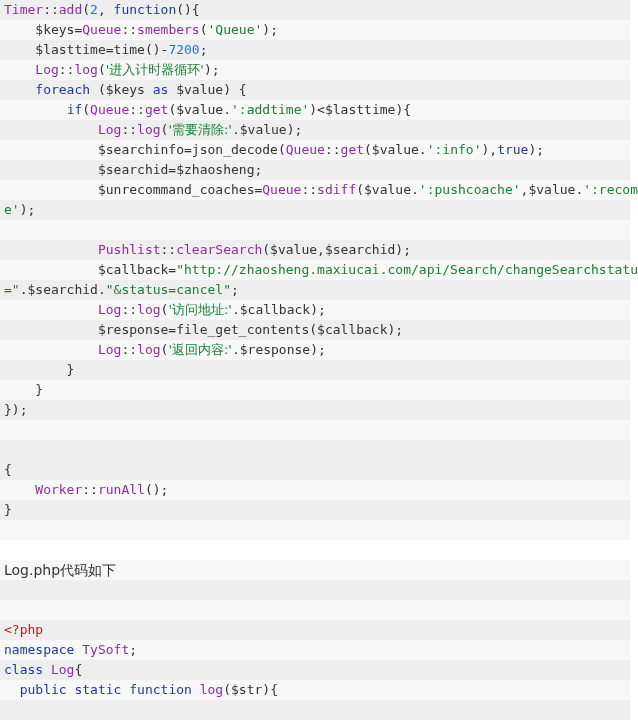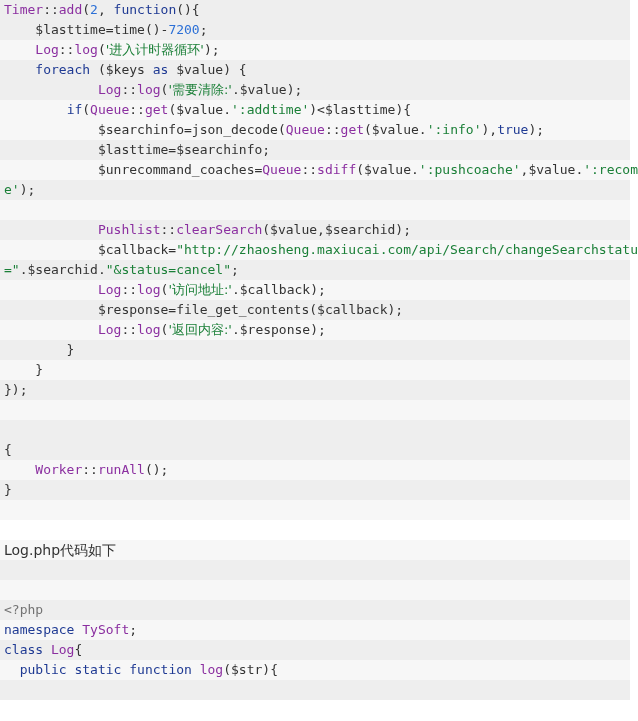--- a/index.html
+++ b/index.html
@@ -48,21 +48,21 @@
     position: relative;
     z-index: 1;
   }
   .t-punc    { color: #333333; }
   .t-kw      { color: #1f3a93; }
   .t-cls     { color: #8b2fa0; }       
   .t-fn      { color: #8b2fa0; }       
   .t-str     { color: #1a7f37; }       
   .t-num     { color: #2b6fd6; }       
   .t-var     { color: #333333; }       
-  .t-tag     { color: #737373; }       
+  .t-tag     { color: #b91c1c; }       
   .t-call    { color: #333333; }       
 
   
   .prose-line {
     position: relative;
     height: 20px;
     line-height: 20px;
     font-size: 14px;
     white-space: pre;
     color: #333333;
@@ -94,34 +94,35 @@
   .gap-row.even::before { background: #f7f7f7; }
   .gap-row.white::before { background: #ffffff; }
 </style>
 </head>
 <body>
 
 <div class="code-block">
 
   <div class="code-line odd"><span class="ln-inner"><span class="t-cls">Timer</span><span class="t-punc">::</span><span class="t-fn">add</span><span class="t-punc">(</span><span class="t-num">2</span><span class="t-punc">, </span><span class="t-kw">function</span><span class="t-punc">(){</span></span></div>
 
+  <div class="code-line even"><span class="ln-inner"><span class="t-var">    $keys=</span><span class="t-cls">Queue</span><span class="t-punc">::</span><span class="t-fn">smembers</span><span class="t-punc">(</span><span class="t-str">'Queue'</span><span class="t-punc">);</span></span></div>
 
   <div class="code-line odd"><span class="ln-inner"><span class="t-var">    $lasttime=</span><span class="t-call">time</span><span class="t-punc">()-</span><span class="t-num">7200</span><span class="t-punc">;</span></span></div>
 
   <div class="code-line even"><span class="ln-inner"><span class="t-punc">    </span><span class="t-cls">Log</span><span class="t-punc">::</span><span class="t-fn">log</span><span class="t-punc">(</span><span class="t-str cjk">'进入计时器循环'</span><span class="t-punc">);</span></span></div>
 
   <div class="code-line odd"><span class="ln-inner"><span class="t-punc">    </span><span class="t-kw">foreach</span><span class="t-punc"> ($keys </span><span class="t-kw">as</span><span class="t-punc"> $value) {</span></span></div>
 
+  <div class="code-line even"><span class="ln-inner"><span class="t-punc">        </span><span class="t-kw">if</span><span class="t-punc">(</span><span class="t-cls">Queue</span><span class="t-punc">::</span><span class="t-fn">get</span><span class="t-punc">($value.</span><span class="t-str">':addtime'</span><span class="t-punc">)&lt;$lasttime){</span></span></div>
+
   <div class="code-line odd"><span class="ln-inner"><span class="t-punc">            </span><span class="t-cls">Log</span><span class="t-punc">::</span><span class="t-fn">log</span><span class="t-punc">(</span><span class="t-str cjk">'需要清除:'</span><span class="t-punc">.$value);</span></span></div>
-
-  <div class="code-line even"><span class="ln-inner"><span class="t-punc">        </span><span class="t-kw">if</span><span class="t-punc">(</span><span class="t-cls">Queue</span><span class="t-punc">::</span><span class="t-fn">get</span><span class="t-punc">($value.</span><span class="t-str">':addtime'</span><span class="t-punc">)&lt;$lasttime){</span></span></div>
 
   <div class="code-line even"><span class="ln-inner"><span class="t-punc">            $searchinfo=</span><span class="t-call">json_decode</span><span class="t-punc">(</span><span class="t-cls">Queue</span><span class="t-punc">::</span><span class="t-fn">get</span><span class="t-punc">($value.</span><span class="t-str">':info'</span><span class="t-punc">),</span><span class="t-kw">true</span><span class="t-punc">);</span></span></div>
 
-  <div class="code-line odd"><span class="ln-inner"><span class="t-punc">            $lasttime=$searchinfo;</span></span></div>
+  <div class="code-line odd"><span class="ln-inner"><span class="t-punc">            $searchid=$zhaosheng;</span></span></div>
 
   <div class="code-line even"><span class="ln-inner"><span class="t-punc">            $unrecommand_coaches=</span><span class="t-cls">Queue</span><span class="t-punc">::</span><span class="t-fn">sdiff</span><span class="t-punc">($value.</span><span class="t-str">':pushcoache'</span><span class="t-punc">,$value.</span><span class="t-str">':recommandcoach</span></span></div>
   <div class="code-line odd"><span class="ln-inner"><span class="t-str">e'</span><span class="t-punc">);</span></span></div>
 
   <div class="gap-row even"></div>
 
   <div class="code-line odd"><span class="ln-inner"><span class="t-punc">            </span><span class="t-cls">Pushlist</span><span class="t-punc">::</span><span class="t-fn">clearSearch</span><span class="t-punc">($value,$searchid);</span></span></div>
 
   <div class="code-line even"><span class="ln-inner"><span class="t-punc">            $callback=</span><span class="t-str">"http://zhaosheng.maxiucai.com/api/Search/changeSearchstatus?searchid</span></span></div>
   <div class="code-line odd"><span class="ln-inner"><span class="t-str">="</span><span class="t-punc">.$searchid.</span><span class="t-str">"&amp;status=cancel"</span><span class="t-punc">;</span></span></div>

